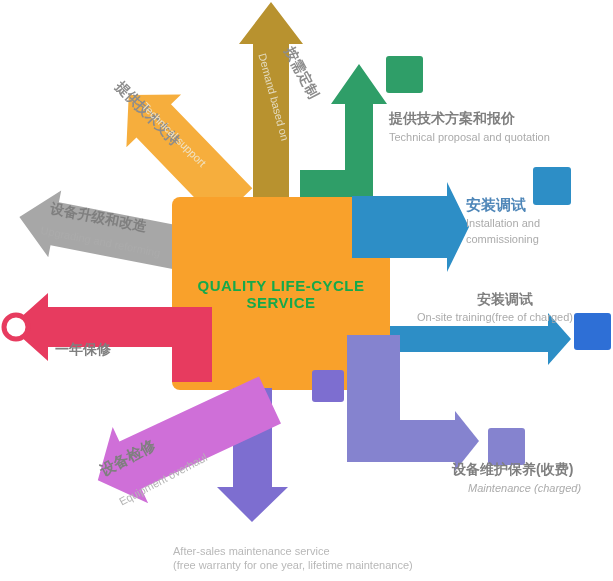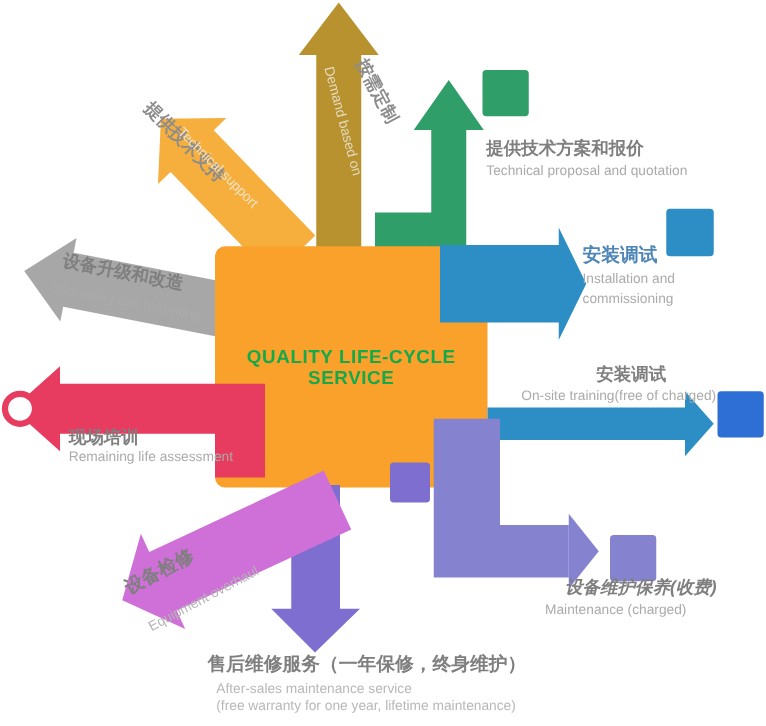--- a/index.html
+++ b/index.html
@@ -67,32 +67,30 @@
   <div class="lbl zh" style="left:389px;top:110px;">提供技术方案和报价</div>
   <div class="lbl en" style="left:389px;top:131px;">Technical proposal and quotation</div>
 
   <div class="lbl zh" style="left:466px;top:196px;font-size:15px;color:#4E86B8;text-align:right;">安装调试</div>
   <div class="lbl en" style="left:466px;top:217px;">Installation and</div>
   <div class="lbl en" style="left:466px;top:233px;">commissioning</div>
 
   <div class="lbl zh" style="left:477px;top:291px;">安装调试</div>
   <div class="lbl en" style="left:417px;top:311px;">On-site training(free of charged)</div>
 
-  <div class="lbl zh" style="left:452px;top:461px;font-style:italic;">设备维护保养(收费)</div>
-  <div class="lbl en" style="left:436px;top:482px;">Maintenance (charged)</div>
+  <div class="lbl zh" style="left:452px;top:461px;">设备维护保养(收费)</div>
+  <div class="lbl en" style="left:468px;top:482px;font-style:italic;">Maintenance (charged)</div>
 
-  <div class="lbl zh" style="left:166px;top:523px;font-size:15px;">售后维修服务（一年保修，终身维护）</div>
   <div class="lbl en" style="left:173px;top:545px;color:#B8B8B8;">After-sales maintenance service</div>
   <div class="lbl en" style="left:173px;top:559px;color:#B8B8B8;">(free warranty for one year, lifetime maintenance)</div>
 
   <div class="lbl zh rot" style="left:97px;top:464px;font-size:15px;transform:rotate(-28deg);">设备检修</div>
   <div class="lbl en rot" style="left:117px;top:497px;font-size:11px;color:#B5B5B5;transform:rotate(-28deg);">Equipment overhaul</div>
 
-  <div class="lbl zh" style="left:55px;top:341px;">现场培训</div>
-  <div class="lbl en" style="left:55px;top:360px;">Remaining life assessment</div>
+  <div class="lbl zh" style="left:55px;top:341px;">一年保修</div>
 
   <div class="lbl zh rot" style="left:52px;top:200px;transform:rotate(11deg);">设备升级和改造</div>
   <div class="lbl en rot" style="left:42px;top:224px;font-size:11px;transform:rotate(11deg);">Upgrading and reforming</div>
 
   <div class="lbl zh rot" style="left:124px;top:78px;transform:rotate(45deg);color:#8C8C8C;">提供技术支持</div>
   <div class="lbl en rot" style="left:148px;top:100px;font-size:11px;color:#EFE3C5;transform:rotate(45deg);">Technical support</div>
 
 </div>
 
 </body></html>

